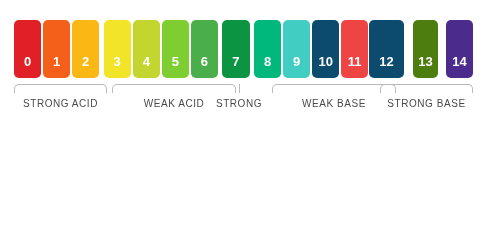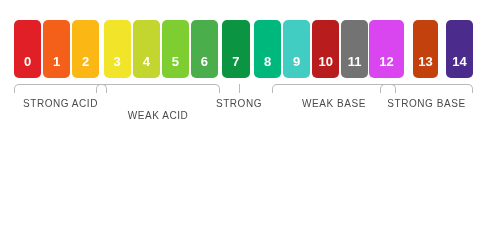--- a/index.html
+++ b/index.html
@@ -132,43 +132,43 @@
       </div>
       <div class="swatch" style="width: 28.0667px; background: rgb(11, 149, 66); margin-right: 4.5px;">
         <span class="swatch-label">7</span>
       </div>
       <div class="swatch" style="width: 28.0667px; background: rgb(0, 184, 124); margin-right: 2px;">
         <span class="swatch-label">8</span>
       </div>
       <div class="swatch" style="width: 28.0667px; background: rgb(66, 205, 194); margin-right: 2px;">
         <span class="swatch-label">9</span>
       </div>
-      <div class="swatch" style="width: 28.0667px; background: #b91c1c; margin-right: 2px;">
+      <div class="swatch" style="width: 28.0667px; background: #0c4a6e; margin-right: 2px;">
         <span class="swatch-label">10</span>
       </div>
-      <div class="swatch" style="width: 28.0667px; background: #737373; margin-right: 1px;">
+      <div class="swatch" style="width: 28.0667px; background: #ef4444; margin-right: 1px;">
         <span class="swatch-label">11</span>
       </div>
-      <div class="swatch" style="width: 36px; background: #d946ef; margin-right: 9px;">
+      <div class="swatch" style="width: 36px; background: #0c4a6e; margin-right: 9px;">
         <span class="swatch-label">12</span>
       </div>
-      <div class="swatch" style="width: 26px; background: #c2410c; margin-right: 8px;">
+      <div class="swatch" style="width: 26px; background: #4d7c0f; margin-right: 8px;">
         <span class="swatch-label">13</span>
       </div>
       <div class="swatch" style="width: 28.0667px; background: rgb(75, 43, 140); text-align: center;">
         <span class="swatch-label">14</span>
       </div>
     </div>
 
   <div class="groups">
       <div class="group" style="left: 14px; width: 93px;">
         <div class="brace"></div>
         <div class="group-label">STRONG ACID</div>
       </div>
-      <div class="group" style="left: 96px; width: 124px; justify-content: space-between;">
+      <div class="group" style="left: 112px; width: 124px;">
         <div class="brace"></div>
         <div class="group-label">WEAK ACID</div>
       </div>
       <div class="group" style="left: 208px; width: 62px;">
         <div class="tick"></div>
         <div class="group-label">STRONG</div>
       </div>
       <div class="group" style="left: 380px; width: 93px;">
         <div class="brace"></div>
         <div class="group-label">STRONG BASE</div>

